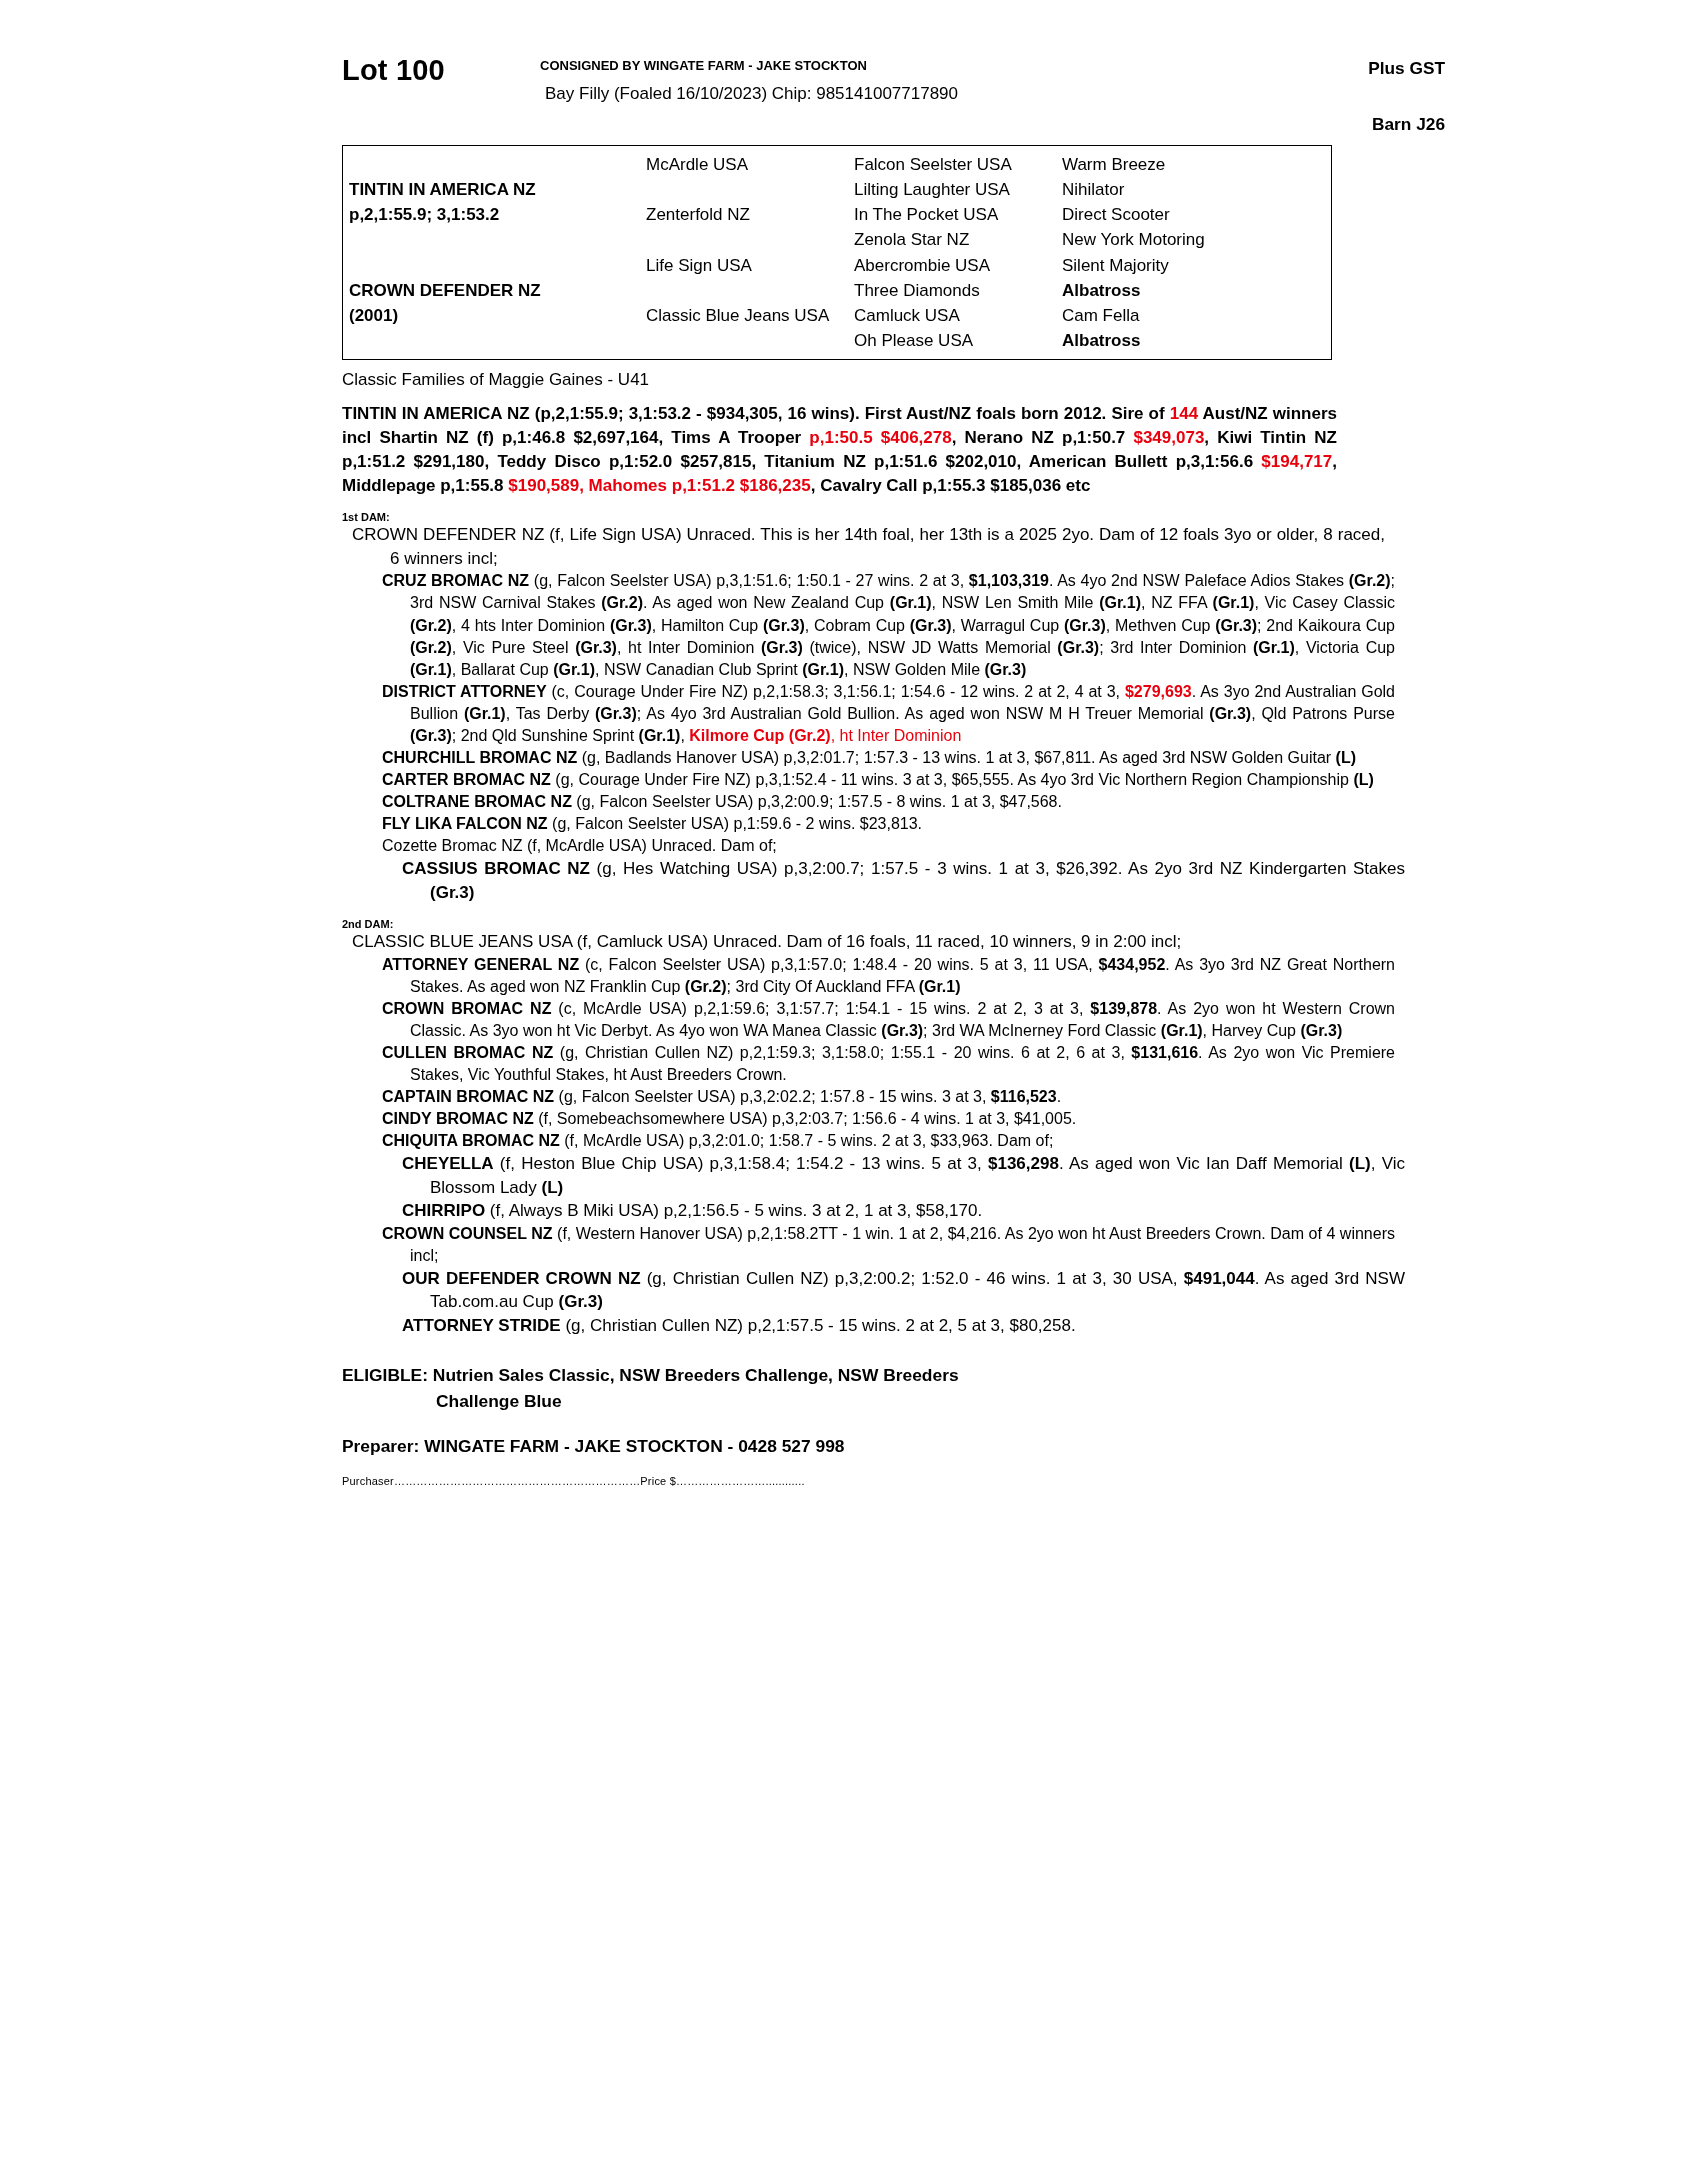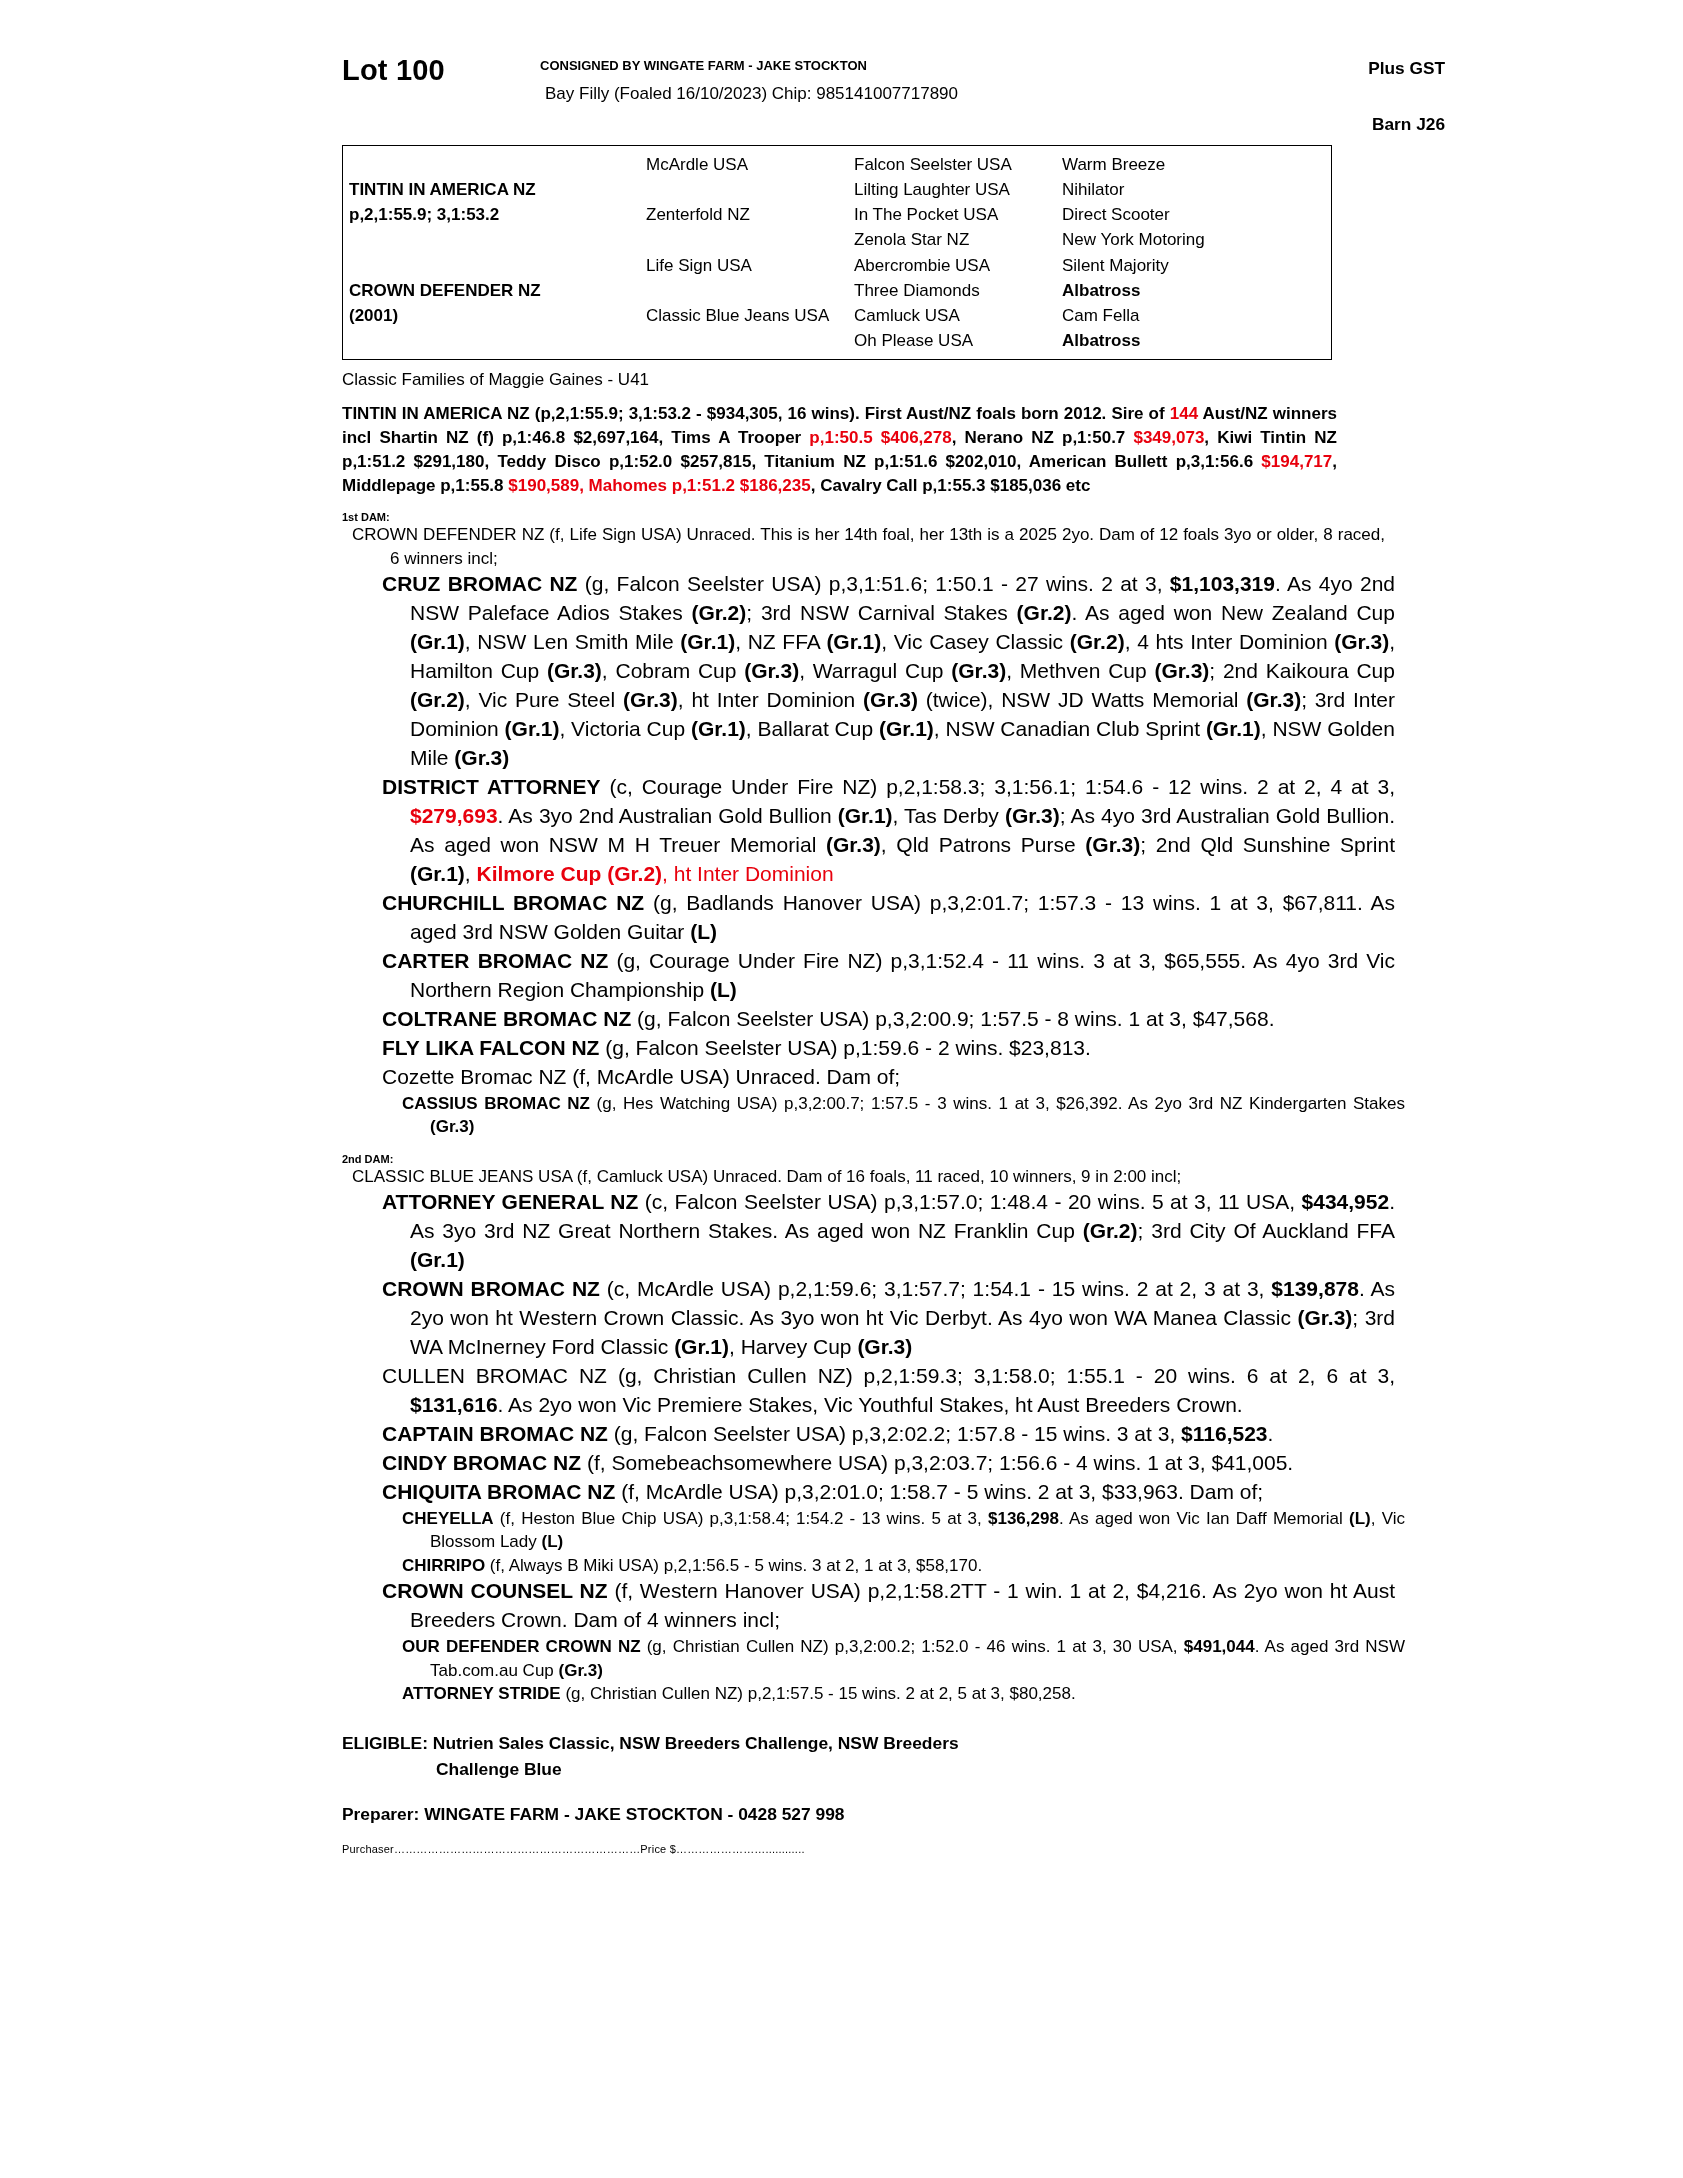--- a/index.html
+++ b/index.html
@@ -106,21 +106,21 @@
     font-size: 17px;
     line-height: 1.38;
     text-align: justify;
     width: 995px;
     margin-left: 10px;
     text-indent: 0;
     padding-left: 38px;
     text-indent: -38px;
   }
   .lvl2 {
-    font-size: 21px;
+    font-size: 16px;
     line-height: 1.38;
     text-align: justify;
     width: 985px;
     margin-left: 20px;
     padding-left: 48px;
     text-indent: -28px;
   }
   .lvl3 {
     font-size: 17px;
     line-height: 1.38;
@@ -222,21 +222,21 @@
       <div class="lvl2"><span style="font-weight: bold;">FLY LIKA FALCON NZ</span><span> (g, Falcon Seelster USA) p,1:59.6 - 2 wins. $23,813.</span></div>
       <div class="lvl2"><span>Cozette Bromac NZ (f, McArdle USA) Unraced. Dam of;</span></div>
       <div class="lvl3"><span style="font-weight: bold;">CASSIUS BROMAC NZ</span><span> (g, Hes Watching USA) p,3,2:00.7; 1:57.5 - 3 wins. 1 at 3, $26,392. As 2yo 3rd NZ Kindergarten Stakes </span><span style="font-weight: bold;">(Gr.3)</span></div>
     </div>
 
   <div class="dam-head">2nd DAM:</div>
   <div class="lvl1"><span>CLASSIC BLUE JEANS USA (f, Camluck USA) Unraced. Dam of 16 foals, 11 raced, 10 winners, 9 in 2:00 incl;</span></div>
   <div>
       <div class="lvl2"><span style="font-weight: bold;">ATTORNEY GENERAL NZ</span><span> (c, Falcon Seelster USA) p,3,1:57.0; 1:48.4 - 20 wins. 5 at 3, 11 USA, </span><span style="font-weight: bold;">$434,952</span><span>. As 3yo 3rd NZ Great Northern Stakes. As aged won NZ Franklin Cup </span><span style="font-weight: bold;">(Gr.2)</span><span>; 3rd City Of Auckland FFA </span><span style="font-weight: bold;">(Gr.1)</span></div>
       <div class="lvl2"><span style="font-weight: bold;">CROWN BROMAC NZ</span><span> (c, McArdle USA) p,2,1:59.6; 3,1:57.7; 1:54.1 - 15 wins. 2 at 2, 3 at 3, </span><span style="font-weight: bold;">$139,878</span><span>. As 2yo won ht Western Crown Classic. As 3yo won ht Vic Derbyt. As 4yo won WA Manea Classic </span><span style="font-weight: bold;">(Gr.3)</span><span>; 3rd WA McInerney Ford Classic </span><span style="font-weight: bold;">(Gr.1)</span><span>, Harvey Cup </span><span style="font-weight: bold;">(Gr.3)</span></div>
-      <div class="lvl2"><span style="font-weight: normal;">CULLEN BROMAC NZ</span><span> (g, Christian Cullen NZ) p,2,1:59.3; 3,1:58.0; 1:55.1 - 20 wins. 6 at 2, 6 at 3, </span><span style="font-weight: bold;">$131,616</span><span>. As 2yo won Vic Premiere Stakes, Vic Youthful Stakes, ht Aust Breeders Crown.</span></div>
+      <div class="lvl2"><span style="font-weight: bold;">CULLEN BROMAC NZ</span><span> (g, Christian Cullen NZ) p,2,1:59.3; 3,1:58.0; 1:55.1 - 20 wins. 6 at 2, 6 at 3, </span><span style="font-weight: bold;">$131,616</span><span>. As 2yo won Vic Premiere Stakes, Vic Youthful Stakes, ht Aust Breeders Crown.</span></div>
       <div class="lvl2"><span style="font-weight: bold;">CAPTAIN BROMAC NZ</span><span> (g, Falcon Seelster USA) p,3,2:02.2; 1:57.8 - 15 wins. 3 at 3, </span><span style="font-weight: bold;">$116,523</span><span>.</span></div>
       <div class="lvl2"><span style="font-weight: bold;">CINDY BROMAC NZ</span><span> (f, Somebeachsomewhere USA) p,3,2:03.7; 1:56.6 - 4 wins. 1 at 3, $41,005.</span></div>
       <div class="lvl2"><span style="font-weight: bold;">CHIQUITA BROMAC NZ</span><span> (f, McArdle USA) p,3,2:01.0; 1:58.7 - 5 wins. 2 at 3, $33,963. Dam of;</span></div>
       <div class="lvl3"><span style="font-weight: bold;">CHEYELLA</span><span> (f, Heston Blue Chip USA) p,3,1:58.4; 1:54.2 - 13 wins. 5 at 3, </span><span style="font-weight: bold;">$136,298</span><span>. As aged won Vic Ian Daff Memorial </span><span style="font-weight: bold;">(L)</span><span>, Vic Blossom Lady </span><span style="font-weight: bold;">(L)</span></div>
       <div class="lvl3"><span style="font-weight: bold;">CHIRRIPO</span><span> (f, Always B Miki USA) p,2,1:56.5 - 5 wins. 3 at 2, 1 at 3, $58,170.</span></div>
       <div class="lvl2"><span style="font-weight: bold;">CROWN COUNSEL NZ</span><span> (f, Western Hanover USA) p,2,1:58.2TT - 1 win. 1 at 2, $4,216. As 2yo won ht Aust Breeders Crown. Dam of 4 winners incl;</span></div>
       <div class="lvl3"><span style="font-weight: bold;">OUR DEFENDER CROWN NZ</span><span> (g, Christian Cullen NZ) p,3,2:00.2; 1:52.0 - 46 wins. 1 at 3, 30 USA, </span><span style="font-weight: bold;">$491,044</span><span>. As aged 3rd NSW Tab.com.au Cup </span><span style="font-weight: bold;">(Gr.3)</span></div>
       <div class="lvl3"><span style="font-weight: bold;">ATTORNEY STRIDE</span><span> (g, Christian Cullen NZ) p,2,1:57.5 - 15 wins. 2 at 2, 5 at 3, $80,258.</span></div>
     </div>
 

